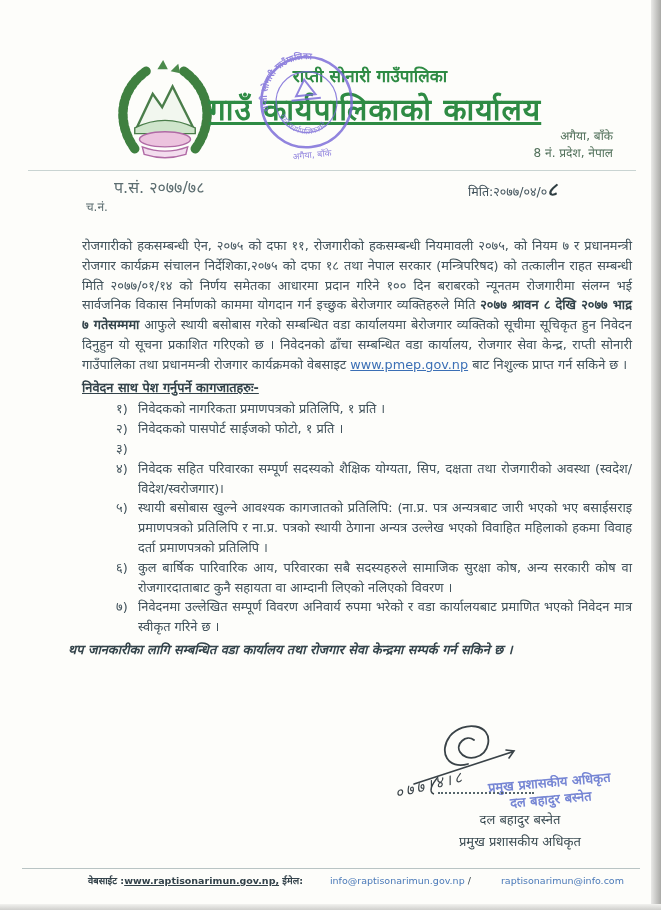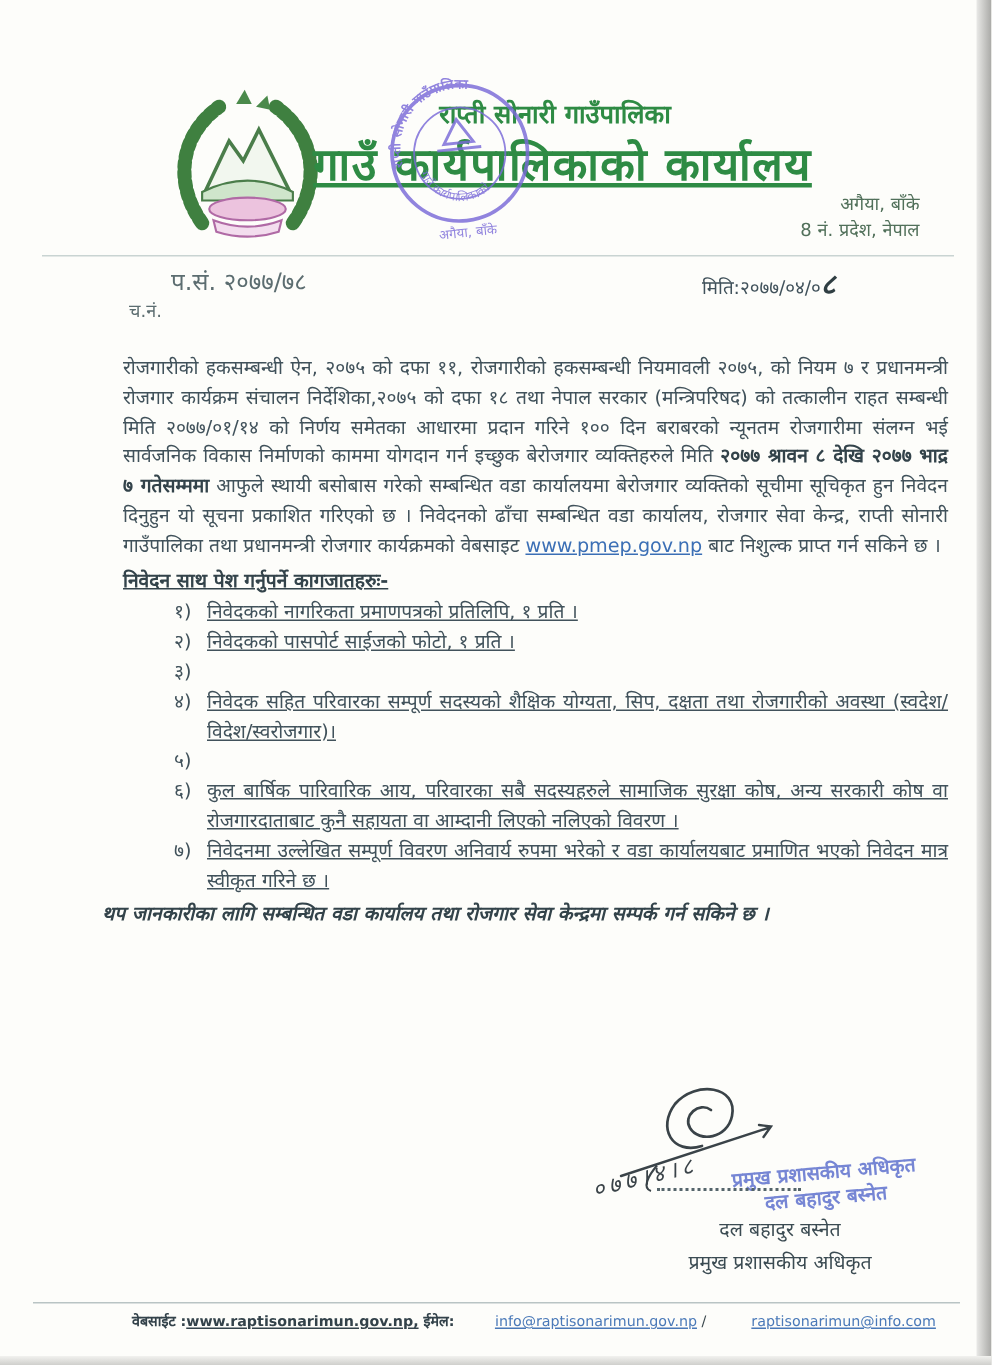--- a/index.html
+++ b/index.html
@@ -37,21 +37,21 @@
     font-size:12.8px;line-height:19.8px;color:#41525b;text-align:justify;}
   .subject{text-align:center;font-weight:bold;text-decoration:underline;
     color:#35464e;margin:0 0 7px 0;font-size:13.2px;}
   .para{margin:0;}
   .bold{font-weight:bold;color:#33434a;}
   a.doclink{color:#3b6fb5;text-decoration:underline;cursor:pointer;}
   .docs-heading{font-weight:bold;text-decoration:underline;color:#33434a;
     margin:3px 0 2px 0;}
   .doc-item{display:flex;margin:0;}
   .doc-num{flex:none;width:22px;margin-left:34px;}
-  .doc-text{flex:1;text-align:justify;text-decoration:underline;}
+  .doc-text{flex:1;text-align:justify;}
   .closing{font-weight:bold;color:#33434a;margin:3px 0 12px -14px;font-style:italic;}
 
   
   .sig-block{position:absolute;left:380px;top:722px;width:270px;height:140px;}
   .sig-scribble{position:absolute;left:28px;top:0;width:130px;height:80px;}
   .sig-hand-date{position:absolute;left:14px;top:52px;transform:rotate(-14deg);
     font-size:15px;letter-spacing:3px;color:#3a4348;font-style:italic;}
   .sig-stamp{position:absolute;left:70px;top:52px;width:200px;transform:rotate(-5deg);
     color:#4a5fc8;opacity:.75;font-weight:bold;font-size:13px;line-height:17px;
     text-align:center;}
@@ -62,21 +62,21 @@
   .sig-title{position:absolute;left:40px;top:110px;width:200px;text-align:center;
     font-size:13px;color:#3b4b52;}
 
   
   .footer-rule{position:absolute;left:22px;top:868px;width:618px;height:1px;
     background:#b9c4c4;}
   .footer{position:absolute;left:88px;top:874px;width:540px;font-size:9.5px;
     color:#3a474c;}
   .footer .lbl{font-weight:bold;color:#33424a;}
   .footer a.site{color:#33424a;font-weight:bold;text-decoration:underline;cursor:pointer;}
-  .footer a.mail{color:#4a79b8;text-decoration:underline;cursor:pointer;padding-left:27px;}
+  .footer a.mail{color:#4a79b8;cursor:pointer;padding-left:27px;}
 </style>
 </head>
 <body>
 
 <div class="page">
 
   <div class="emblem">
     <svg viewBox="0 0 120 110" width="118" height="104">
       <path d="M28,96 C8,68 12,34 40,14" fill="none" stroke="#3f8040" stroke-width="10" stroke-dasharray="4 3" stroke-linecap="round"></path>
       <path d="M92,96 C112,68 108,34 80,14" fill="none" stroke="#3f8040" stroke-width="10" stroke-dasharray="4 3" stroke-linecap="round"></path>
@@ -140,20 +140,21 @@
     </div>
     <div class="doc-item">
       <span class="doc-num">३)</span>
     </div>
     <div class="doc-item">
       <span class="doc-num">४)</span>
       <span class="doc-text">निवेदक सहित परिवारका सम्पूर्ण सदस्यको शैक्षिक योग्यता, सिप, दक्षता तथा रोजगारीको अवस्था (स्वदेश/विदेश/स्वरोजगार)।</span>
     </div>
     <div class="doc-item">
       <span class="doc-num">५)</span>
+      <span class="doc-text">स्थायी बसोबास खुल्ने आवश्यक कागजातको प्रतिलिपि: (ना.प्र. पत्र अन्यत्रबाट जारी भएको भए बसाईसराइ प्रमाणपत्रको प्रतिलिपि र ना.प्र. पत्रको स्थायी ठेगाना अन्यत्र उल्लेख भएको विवाहित महिलाको हकमा विवाह दर्ता प्रमाणपत्रको प्रतिलिपि ।</span>
     </div>
     <div class="doc-item">
       <span class="doc-num">६)</span>
       <span class="doc-text">कुल बार्षिक पारिवारिक आय, परिवारका सबै सदस्यहरुले सामाजिक सुरक्षा कोष, अन्य सरकारी कोष वा रोजगारदाताबाट कुनै सहायता वा आम्दानी लिएको नलिएको विवरण ।</span>
     </div>
     <div class="doc-item">
       <span class="doc-num">७)</span>
       <span class="doc-text">निवेदनमा उल्लेखित सम्पूर्ण विवरण अनिवार्य रुपमा भरेको र वडा कार्यालयबाट प्रमाणित भएको निवेदन मात्र स्वीकृत गरिने छ ।</span>
     </div>
 

